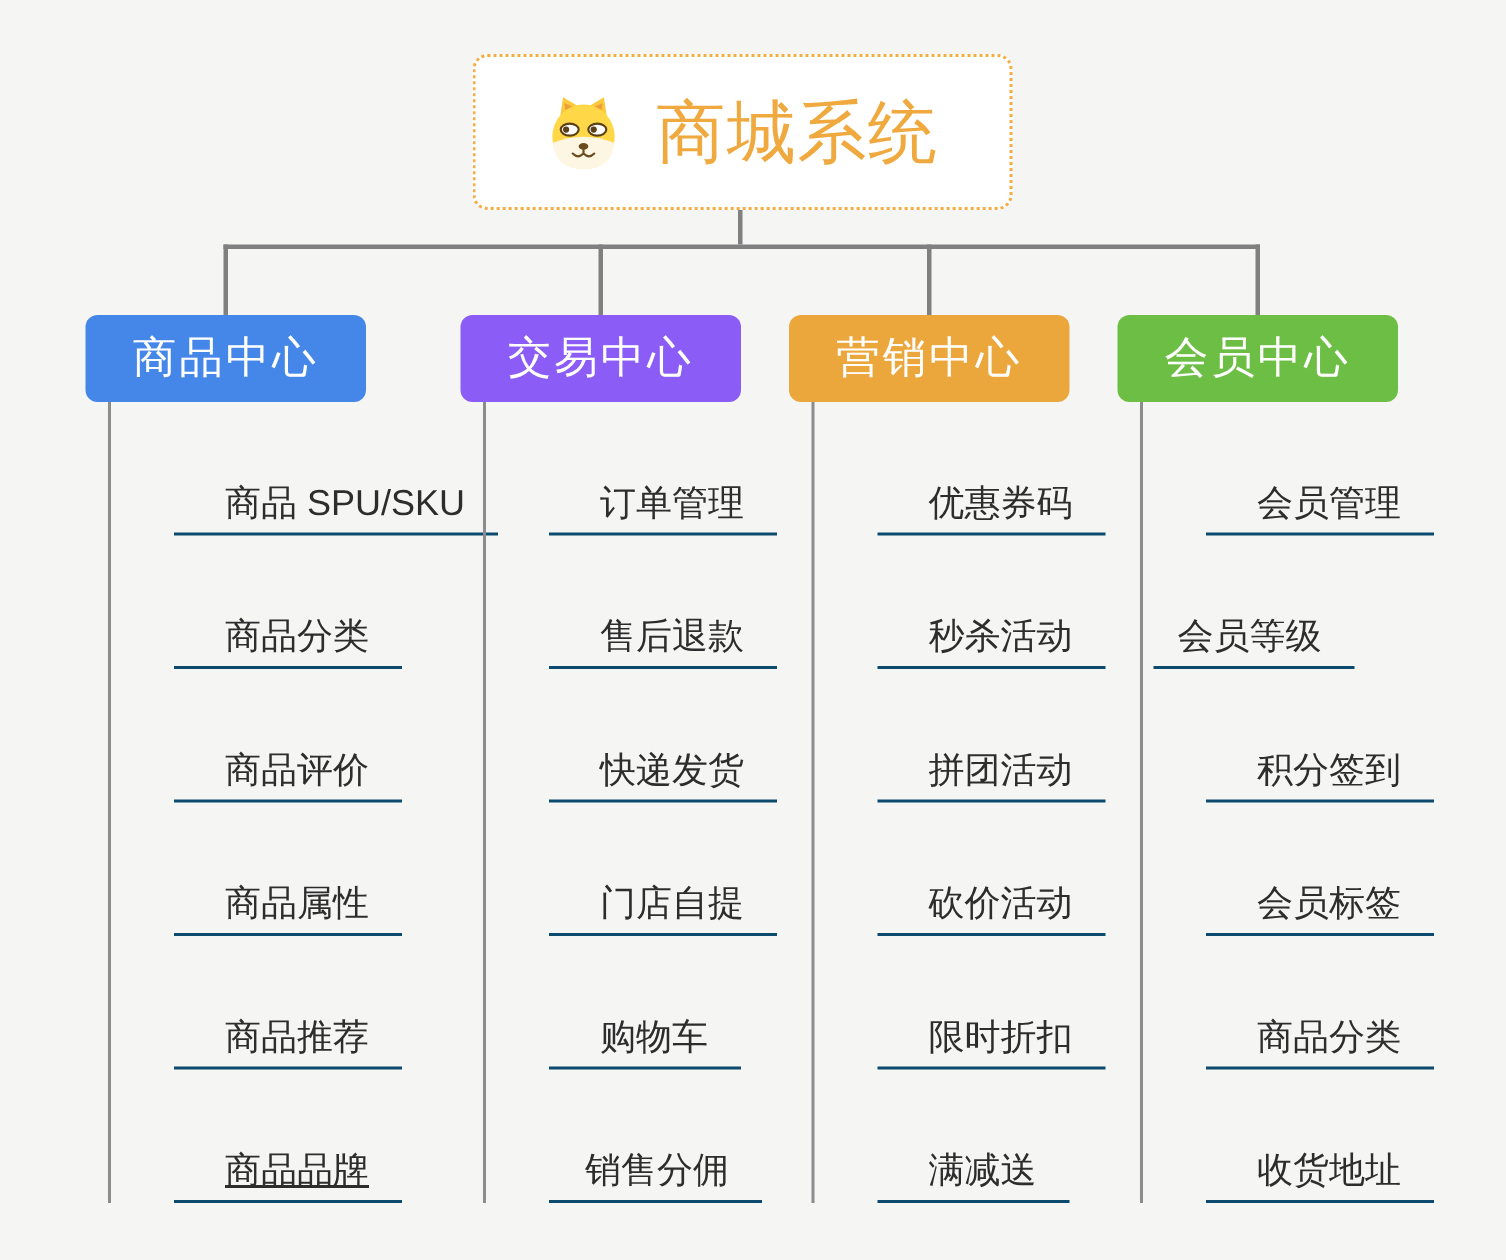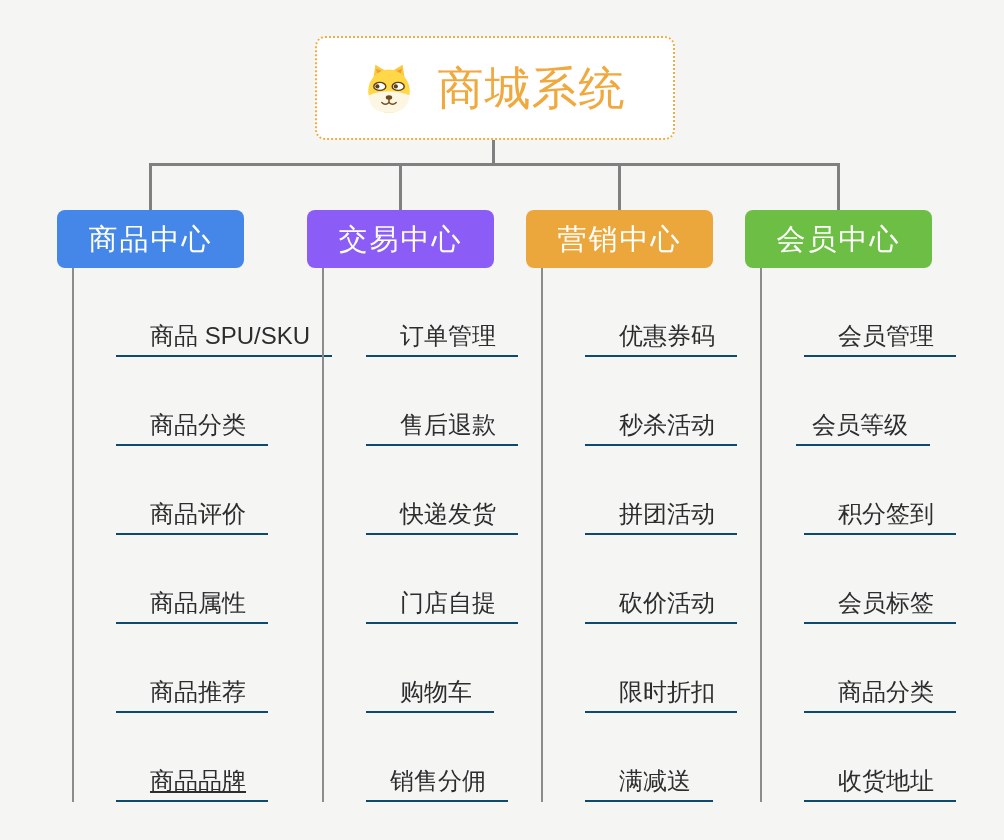--- a/index.html
+++ b/index.html
@@ -154,20 +154,20 @@
         <div class="leaf" style="left: 541px; top: 767px;">满减送</div>
       </div>
 
   <div>
     <div class="connector drop" style="left: 837px;"></div>
     <div class="branch-header" style="left: 745px; background: rgb(109, 190, 68); font-family: Liberation Serif, serif;">
       <span class="branch-label">会员中心</span>
     </div>
     <div class="connector trunk" style="left: 760px;"></div>
   <div class="leaf" style="left: 760px; top: 322px;">会员管理</div>
-        <div class="leaf" style="left: 752px; top: 411px; padding-left: 16px;">会员等级</div>
+        <div class="leaf" style="left: 725px; top: 411px; padding-left: 16px;">会员等级</div>
         <div class="leaf" style="left: 760px; top: 500px;">积分签到</div>
         <div class="leaf" style="left: 760px; top: 589px;">会员标签</div>
         <div class="leaf" style="left: 760px; top: 678px;">商品分类</div>
         <div class="leaf" style="left: 760px; top: 767px;">收货地址</div>
       </div>
 </div>
 </div>
 
 </body></html>

